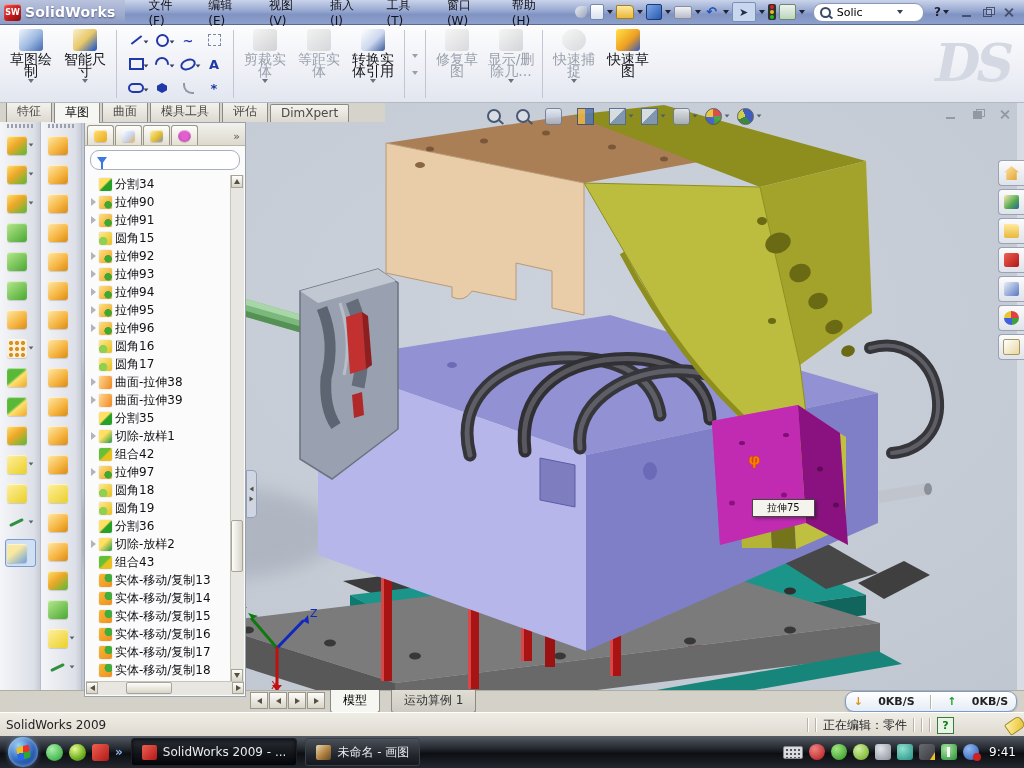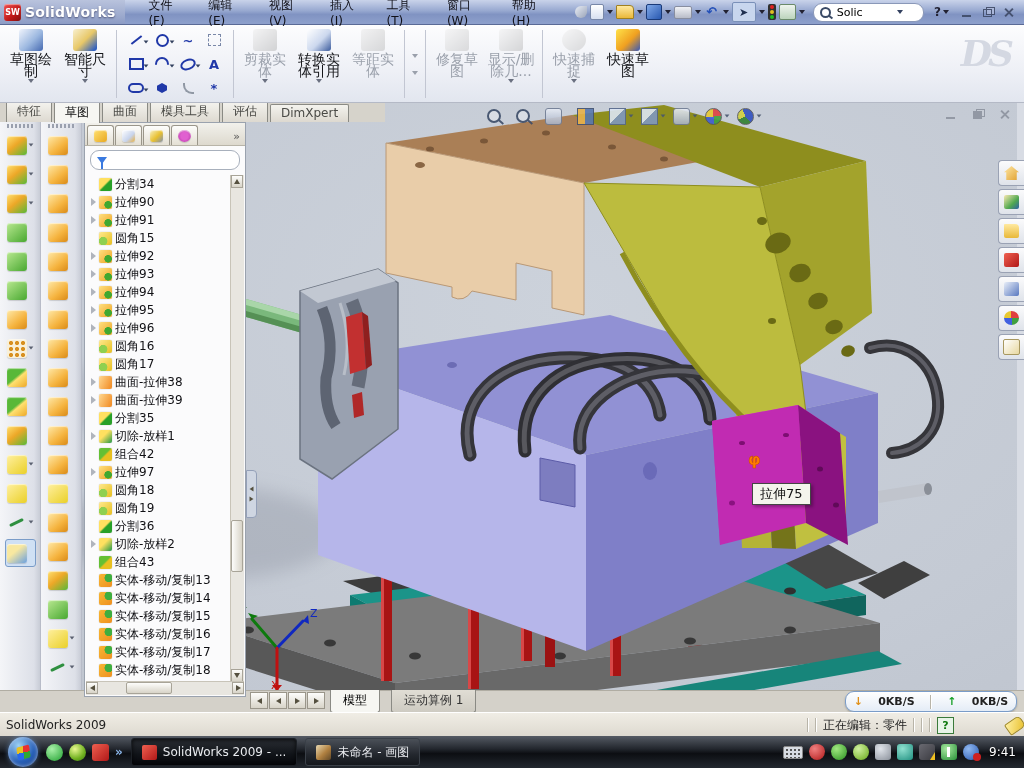--- a/index.html
+++ b/index.html
@@ -73,21 +73,21 @@
   .sg-marquee i{width:11px;height:10px;border:1.5px dashed #7a88a8;}
   .stack{display:flex;flex-direction:column;justify-content:center;gap:4px;padding:0 2px;}
   .srow{display:flex;align-items:center;gap:5px;height:15px;}
   .srow .lbl{font-size:11px;color:#9aa0ab;white-space:nowrap;}
   .sic{width:14px;height:12px;flex:none;}
   .si-warn{width:0;height:0;border-left:7px solid transparent;border-right:7px solid transparent;border-bottom:12px solid #aab0ba;}
   .si-dots{background:radial-gradient(#9aa0aa 1.3px,transparent 1.4px) 0 0/4.5px 4.5px;}
   .si-move{background:radial-gradient(#9aa0aa 1.3px,transparent 1.4px) 0 0/4.5px 4.5px;opacity:.8;}
   .stack-dd{display:flex;flex-direction:column;justify-content:center;gap:13px;padding:0 3px;}
   .stack-dd .dd{border-top-color:#9aa0ab;}
-  .watermark{position:absolute;right:14px;top:8px;font-size:36px;font-style:italic;font-family:"DejaVu Serif","Liberation Serif",serif;color:#d4d8e2;font-weight:bold;letter-spacing:-4px;}
+  .watermark{position:absolute;right:14px;top:8px;font-size:52px;font-style:italic;font-family:"DejaVu Serif","Liberation Serif",serif;color:#d4d8e2;font-weight:bold;letter-spacing:-4px;}
   
   .tabrow{position:absolute;left:0;top:103px;width:385px;height:19px;background:#d6d3cb;z-index:54;display:flex;align-items:flex-end;padding-left:6px;box-sizing:border-box;}
   .rtab{border:1px solid #8a8a84;border-bottom:none;background:linear-gradient(180deg,#f4f3ee,#ddd9d0);padding:1px 10px 2px;margin-right:2px;font-size:12px;color:#4a4a46;border-radius:2px 2px 0 0;}
   .rtab.active{background:#f6f6f2;color:#111;padding-top:3px;position:relative;top:1px;}
   
   .viewport{position:absolute;left:0;top:103px;width:1024px;height:587px;background:radial-gradient(ellipse at 55% 35%,#ccd2db 0%,#c4cad4 70%,#bfc5cf);z-index:10;}
   .model{position:absolute;left:0;top:0;}
   .hud{position:absolute;left:487px;top:3px;display:flex;gap:7px;align-items:center;opacity:.9;}
   .hud-ic{height:20px;display:flex;align-items:center;gap:2px;}
   .hud-ic .dd{border-top-color:#49566e;transform:scale(.8);}
@@ -96,21 +96,21 @@
   .hv-mag::after{content:"";position:absolute;width:6px;height:2px;background:#3c4c68;right:-5px;bottom:-2px;transform:rotate(40deg);}
   .hv-sec{background:linear-gradient(90deg,#e8b24a 45%,#5878b0 45%);border:1px solid #405070;}
   .hv-cube{background:linear-gradient(135deg,#dde6f4 48%,#8098c0 48%);border:1px solid #55688c;}
   .hv-gen{background:linear-gradient(180deg,#e6ebf4,#a8b2c6);border:1px solid #707c94;border-radius:3px;}
   .hv-ball{background:conic-gradient(#e04040 0 25%,#40a040 0 50%,#4060e0 0 75%,#e8c830 0);border-radius:50%;border:1px solid #555;}
   .hv-ball2{background:conic-gradient(from 140deg,#308030 0 30%,#d0d040 0 55%,#3050c0 0);border-radius:50%;border:1px solid #555;}
   .docwin{position:absolute;right:12px;top:6px;display:flex;gap:14px;}
   .docwin .wb::after{background:#8a909c;border-color:#8a909c;}
   .docwin .wb::before{background:#8a909c;border-color:#8a909c;}
   .docwin .wb-restore::before{background:#c8cdd6;}
-  .tooltip{position:absolute;left:752px;top:380px;background:#f4f4ec;border:1px solid #444;padding:1px 7px;font-size:13px;color:#111;white-space:nowrap;box-shadow:2px 2px 3px rgba(0,0,0,.3);}
+  .tooltip{position:absolute;left:752px;top:396px;background:#f4f4ec;border:1px solid #444;padding:1px 14px;font-size:10px;color:#111;white-space:nowrap;box-shadow:2px 2px 3px rgba(0,0,0,.3);}
   
   .tp-strip{position:absolute;right:0;top:103px;width:7px;height:587px;background:#d8dce4;z-index:20;}
   .taskpane{position:absolute;right:0;top:160px;width:26px;z-index:21;display:flex;flex-direction:column;gap:3px;}
   .tp-tab{width:25px;height:24px;background:linear-gradient(180deg,#fbfbfc,#dfe3ea);border:1px solid #9aa2b4;border-right:none;border-radius:4px 0 0 4px;display:flex;align-items:center;justify-content:center;}
   .tp-pic{width:15px;height:14px;border-radius:2px;}
   .tp-home{background:linear-gradient(135deg,#ffe9a8,#e0a030);clip-path:polygon(50% 0,100% 45%,85% 45%,85% 100%,15% 100%,15% 45%,0 45%);}
   .tp-lib{background:linear-gradient(135deg,#f8e8b0,#50a850 60%,#3060a8);}
   .tp-folder{background:linear-gradient(180deg,#ffe9a0,#e8b83a);border-radius:1px 4px 2px 2px;}
   .tp-sw{background:linear-gradient(135deg,#f06050,#b01818);}
   .tp-pal{background:linear-gradient(135deg,#e8eef8,#5878c0);}
@@ -564,28 +564,28 @@
         <i></i>
       </span>
     <span class="sg sg-point">*</span>
   </div>
   <div class="vsep"></div>
   <div class="bigbtn dis">
       <span class="bic bi-trim"></span>
       <span class="lbl">剪裁实体</span>
       <span class="dd"></span>
     </div>
+  <div class="bigbtn dis">
+      <span class="bic bi-offset"></span>
+      <span class="lbl">等距实体</span>
+    </div>
   <div class="bigbtn">
       <span class="bic bi-convert"></span>
       <span class="lbl">转换实体引用</span>
       <span class="dd"></span>
-    </div>
-  <div class="bigbtn dis">
-      <span class="bic bi-offset"></span>
-      <span class="lbl">等距实体</span>
     </div>
   <div class="vsep"></div>
   <div class="stack-dd">
       <span class="dd"></span>
       <span class="dd"></span>
     </div>
   <div class="vsep"></div>
   <div class="bigbtn dis">
       <span class="bic bi-repair"></span>
       <span class="lbl">修复草图</span>

